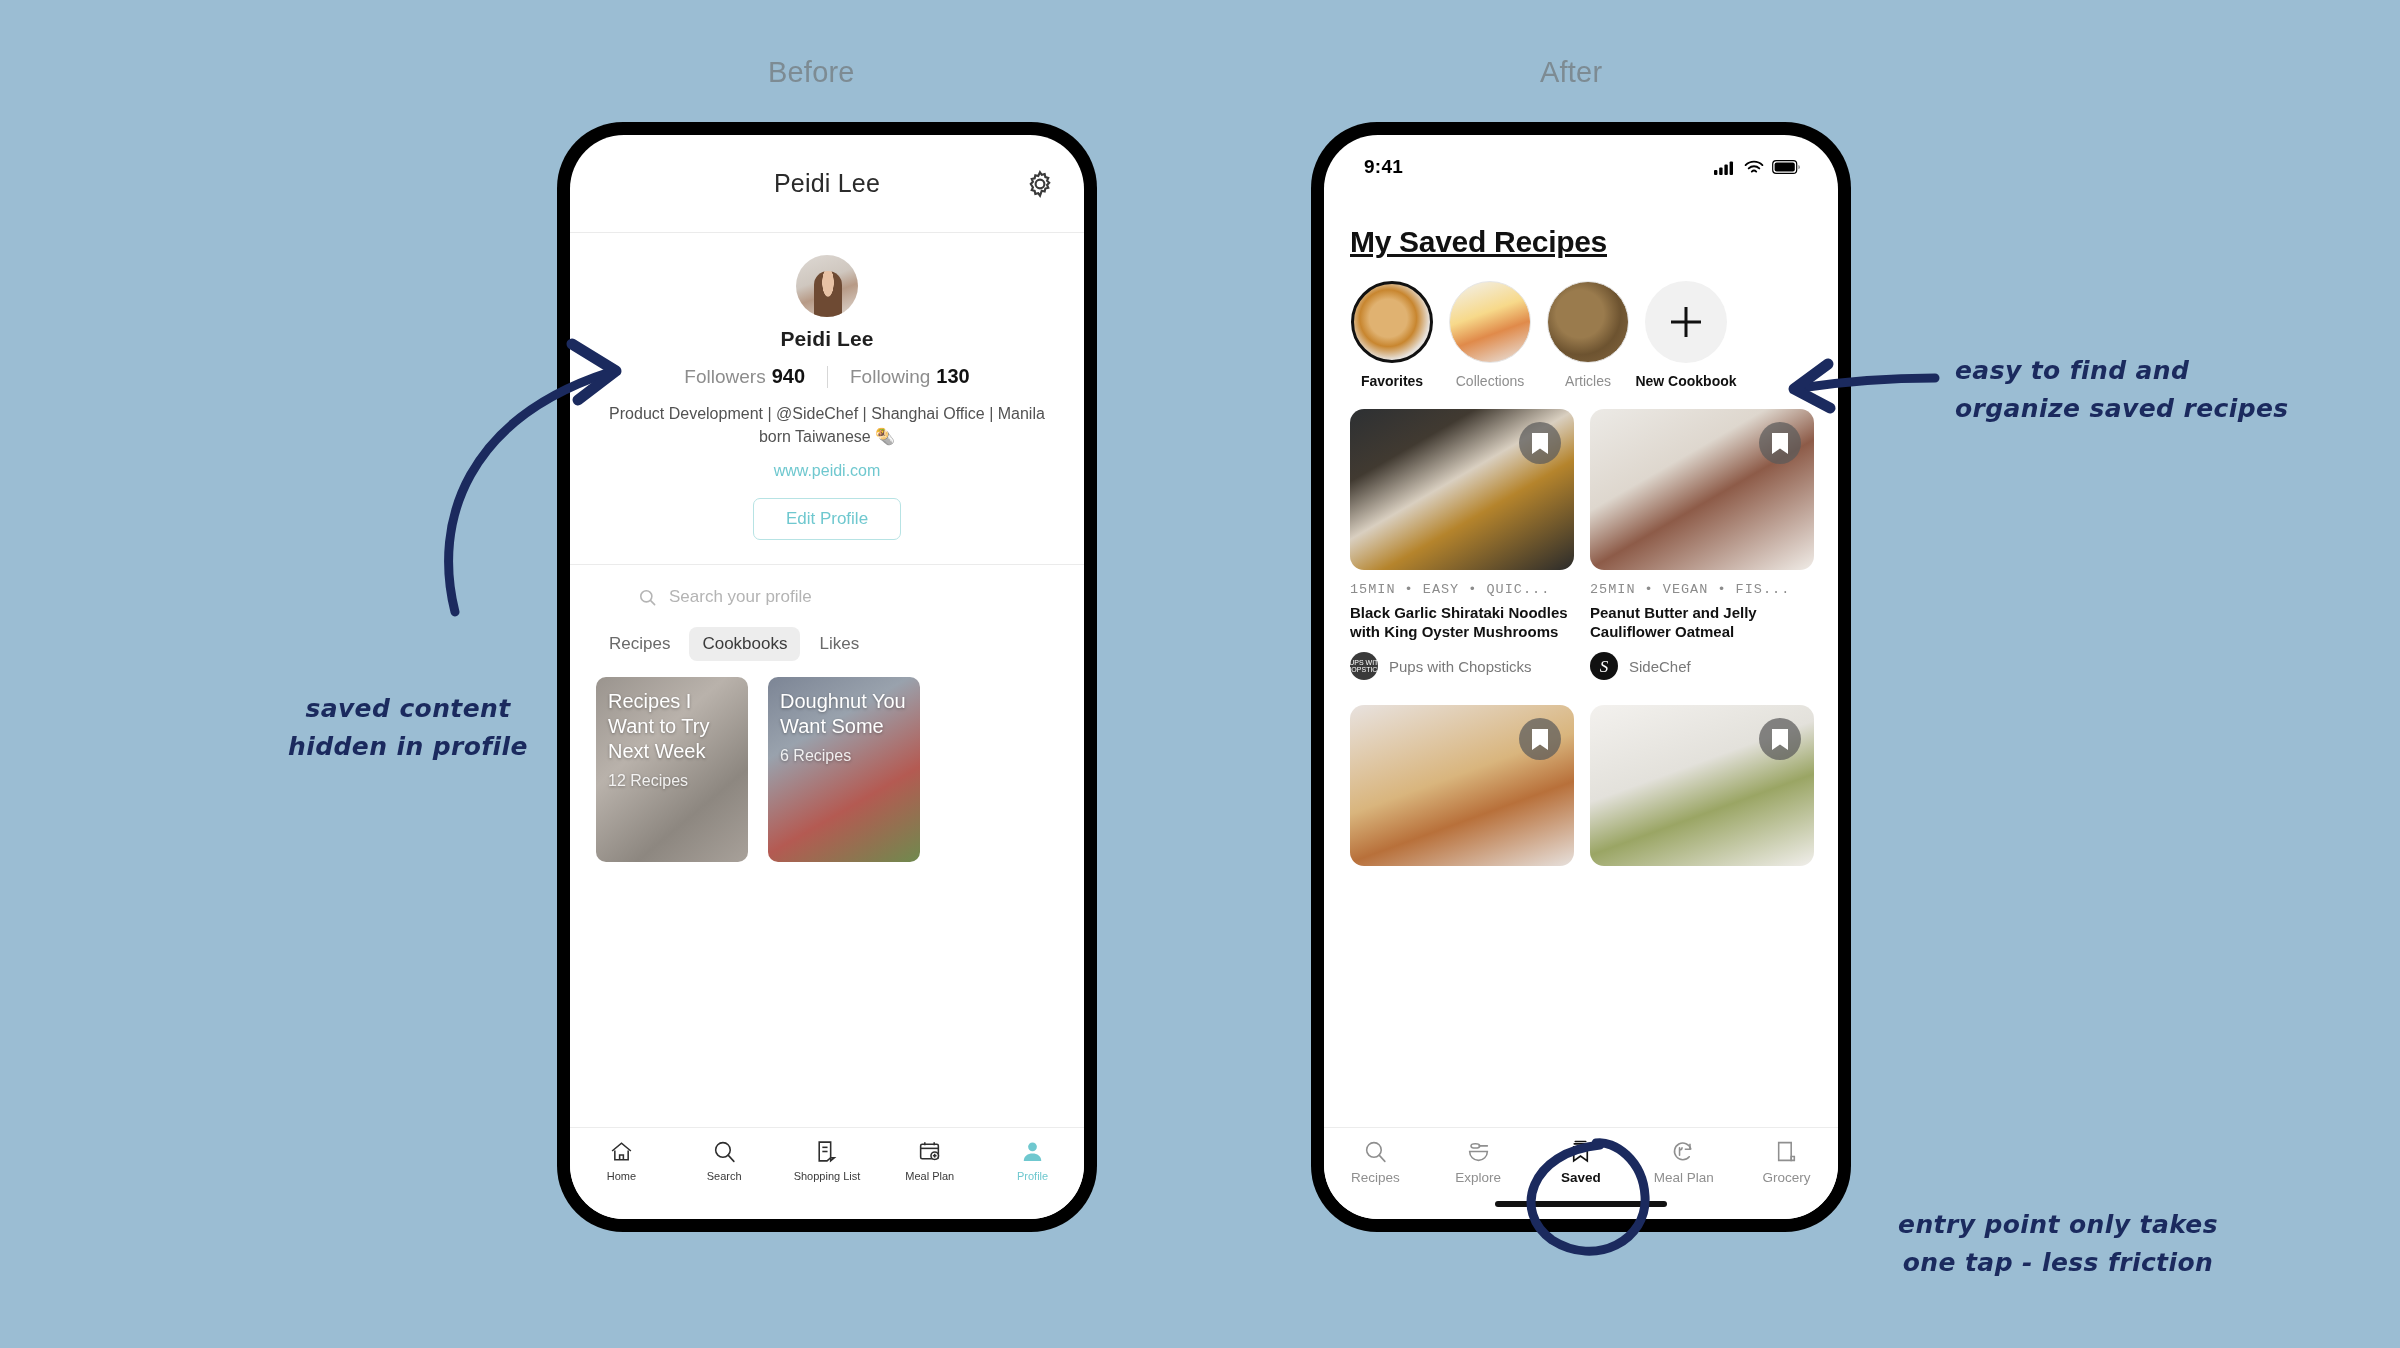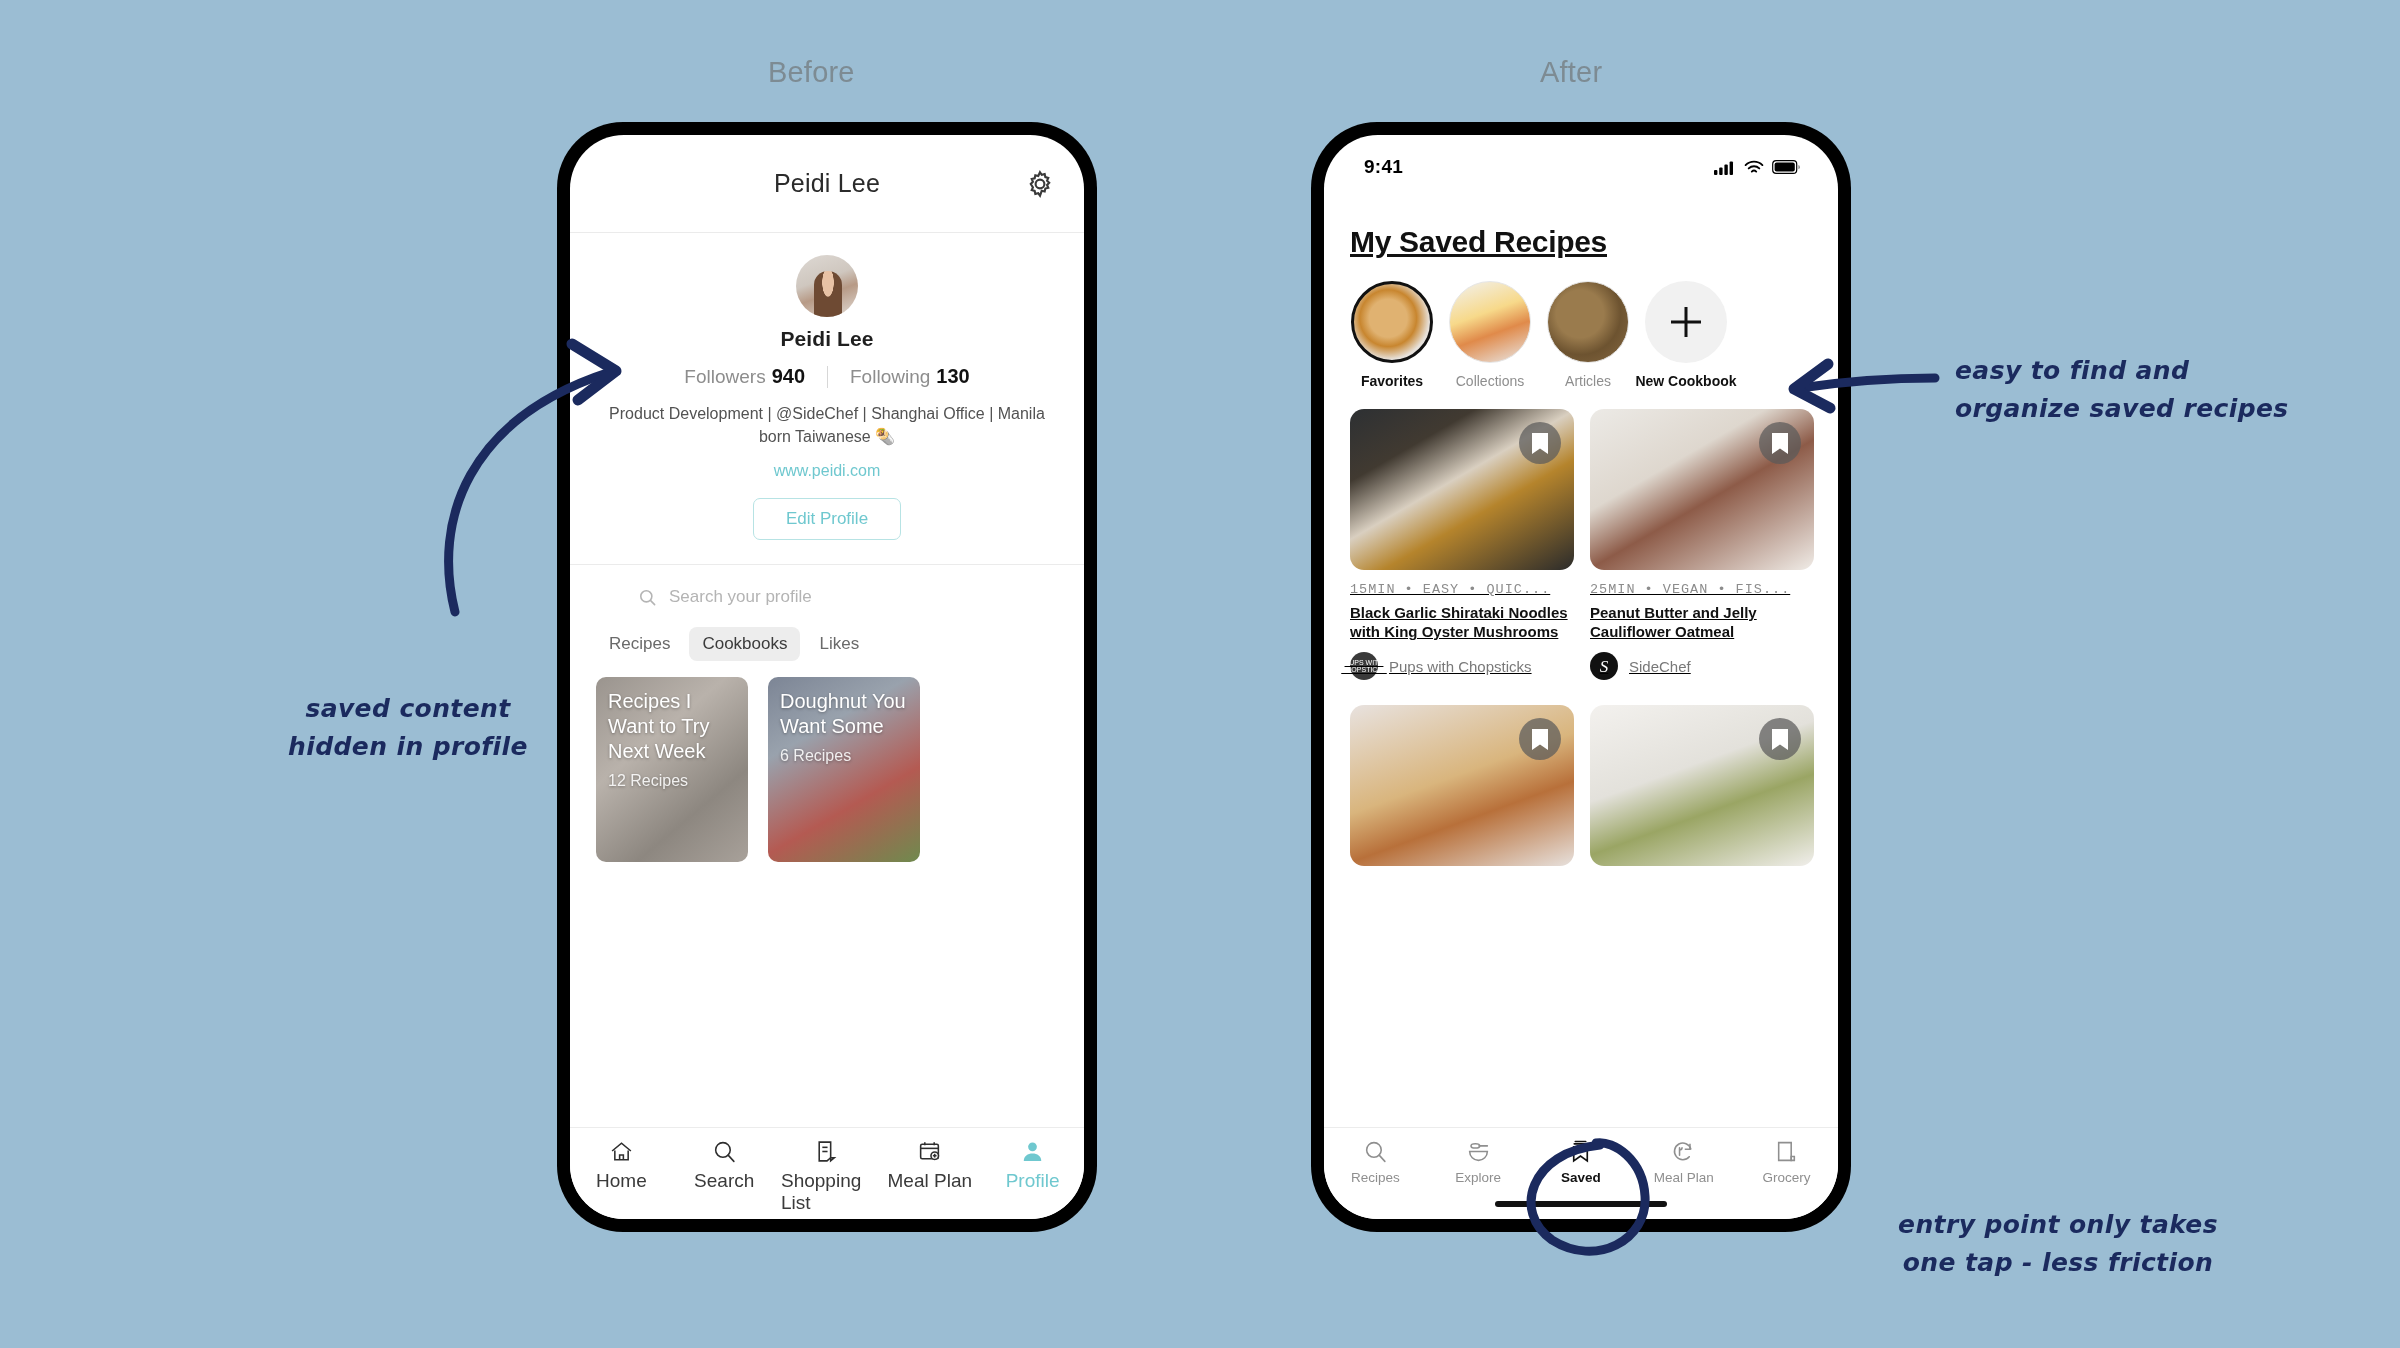--- a/index.html
+++ b/index.html
@@ -102,21 +102,21 @@
   .book-title { color: #fff; font-size: 20px; font-weight: 400; line-height: 1.25; text-shadow: 0 1px 3px rgba(0,0,0,.35); }
   .book-sub { color: rgba(255,255,255,.88); font-size: 16px; margin-top: 8px; text-shadow: 0 1px 3px rgba(0,0,0,.35); }
 
   .b-nav {
     margin-top: auto; height: 92px; flex: 0 0 92px;
     border-top: 1px solid #ececec;
     display: flex; align-items: flex-start; justify-content: space-around;
     padding-top: 11px; background: #fff;
   }
   .nav-item { display: flex; flex-direction: column; align-items: center; gap: 6px; width: 92px; }
-  .nav-label { font-size: 19px; color: #3a3a3a; }
+  .nav-label { font-size: 11px; color: #3a3a3a; }
   .nav-item.active .nav-label { color: #6fc8cf; }
   .nav-ico { width: 25px; height: 25px; display: block; }
 
   
   .a-status {
     height: 54px; flex: 0 0 54px;
     display: flex; align-items: center; justify-content: space-between;
     padding: 10px 38px 0 40px;
   }
   .a-time { font-size: 19px; font-weight: 700; color: #000; letter-spacing:.3px;}
@@ -139,21 +139,21 @@
   .plus { position: relative; width: 30px; height: 30px; }
   .plus::before, .plus::after { content:""; position:absolute; background:#111; }
   .plus::before { left: 50%; top: 0; width: 3px; height: 30px; transform: translateX(-50%); }
   .plus::after { top: 50%; left: 0; height: 3px; width: 30px; transform: translateY(-50%); }
   .cat-label { font-size: 14px; color: #8e8e8e; white-space: nowrap; }
   .cat.on .cat-label { color: #111; font-weight: 700; }
   .cat-4 + .cat-label { color:#111; font-weight:700; }
 
   .a-grid {
     display: grid; grid-template-columns: 1fr 1fr; gap: 25px 16px;
-    padding: 20px 24px 0 26px; overflow: hidden; text-decoration: underline;
+    padding: 20px 24px 0 26px; overflow: hidden;
   }
   .rc-img { width: 100%; height: 161px; border-radius: 14px; position: relative; overflow: hidden; }
   .rc-1 { background: linear-gradient(150deg,#2d3033 0%,#413a31 25%,#d9cfc0 45%,#b5842c 62%,#2b2b2b 100%); }
   .rc-2 { background: linear-gradient(150deg,#eceae6 0%,#ded7ce 35%,#8d5b48 55%,#f0ece7 100%); }
   .rc-3 { background: linear-gradient(160deg,#e8e2df 0%,#d9b57d 45%,#b8703a 65%,#e7e1dd 100%); }
   .rc-4 { background: linear-gradient(160deg,#f3f1ee 0%,#e3e1db 40%,#9aa564 62%,#f1efec 100%); }
   .bm {
     position: absolute; right: 13px; top: 13px;
     width: 42px; height: 42px; border-radius: 50%;
     background: rgba(90,90,90,.72);

